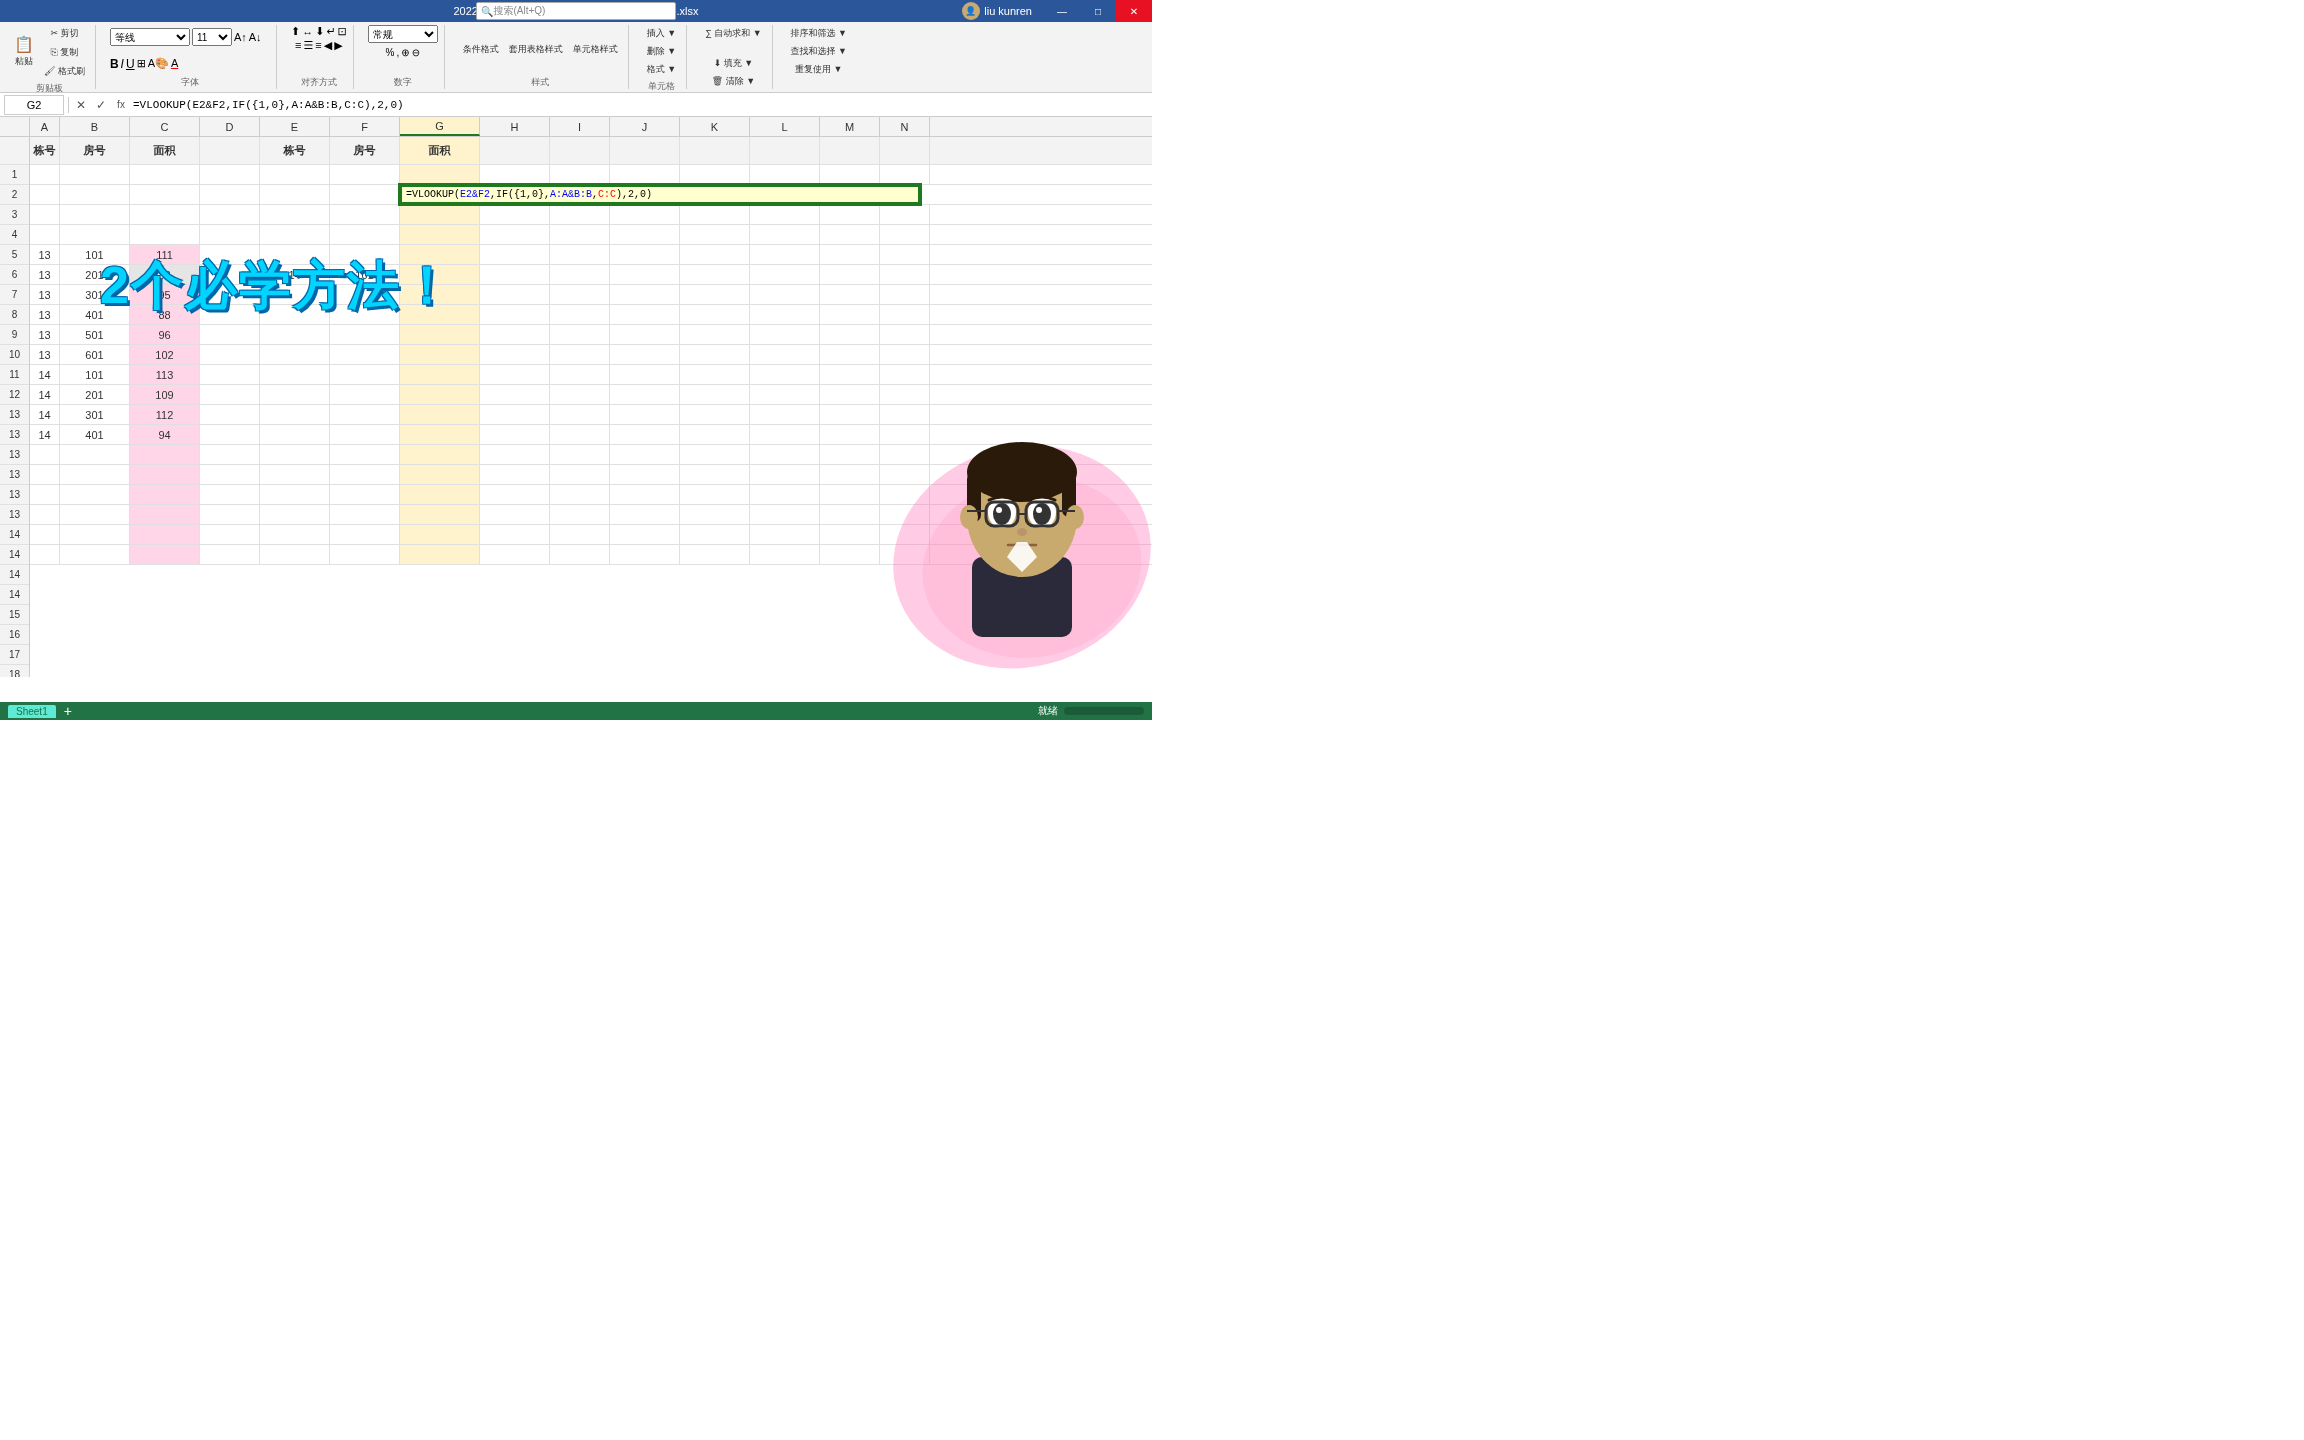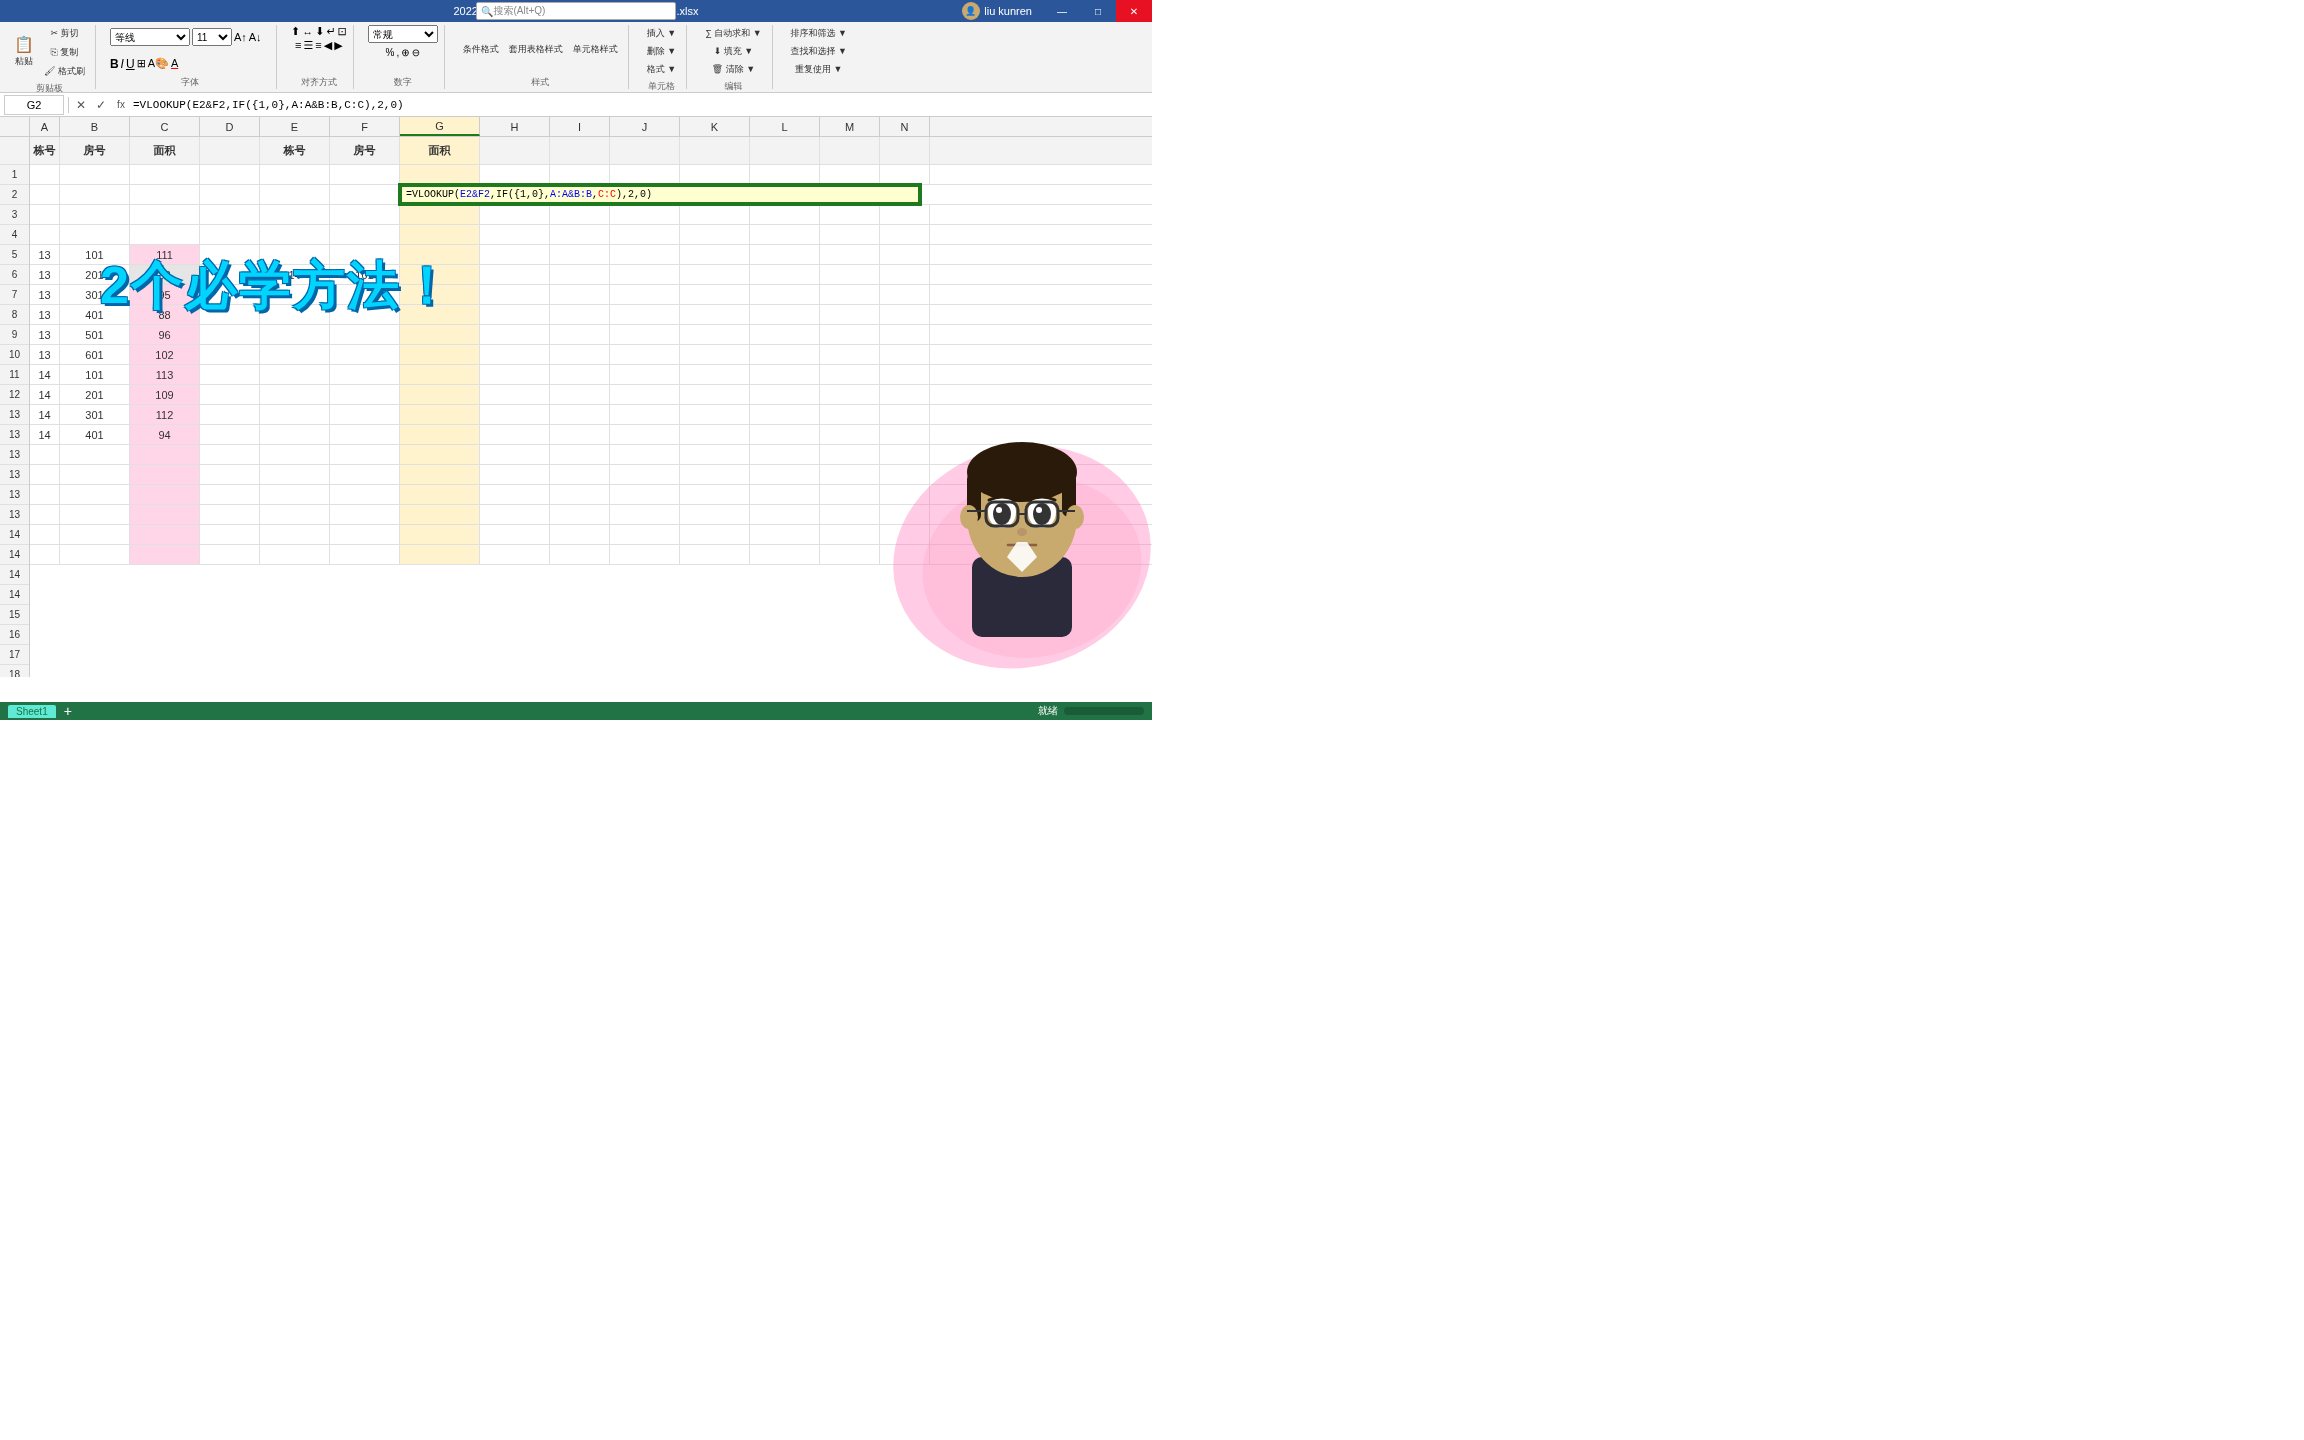--- a/index.html
+++ b/index.html
@@ -506,21 +506,21 @@
         <div class="ribbon-btn" style="font-size:9px;">插入 ▼</div>
         <div class="ribbon-btn" style="font-size:9px;">删除 ▼</div>
         <div class="ribbon-btn" style="font-size:9px;">格式 ▼</div>
       </div>
       <span class="ribbon-group-label">单元格</span>
     </div>
 
     <div class="ribbon-group">
       <div class="ribbon-group-inner" style="flex-direction:column; gap:1px;">
         <div class="ribbon-btn" style="font-size:9px;">∑ 自动求和 ▼</div>
-        <div class="ribbon-btn" style="font-size:9px;">⬇ 填充 ▼</div>
+        <div class="ribbon-btn" style="font-size:9px;margin-top:12px;">⬇ 填充 ▼</div>
         <div class="ribbon-btn" style="font-size:9px;">🗑 清除 ▼</div>
       </div>
       <span class="ribbon-group-label">编辑</span>
     </div>
 
     <div class="ribbon-group" style="border-right:none;">
       <div class="ribbon-group-inner" style="flex-direction:column; gap:1px;">
         <div class="ribbon-btn" style="font-size:9px;">排序和筛选 ▼</div>
         <div class="ribbon-btn" style="font-size:9px;">查找和选择 ▼</div>
         <div class="ribbon-btn" style="font-size:9px;">重复使用 ▼</div>

